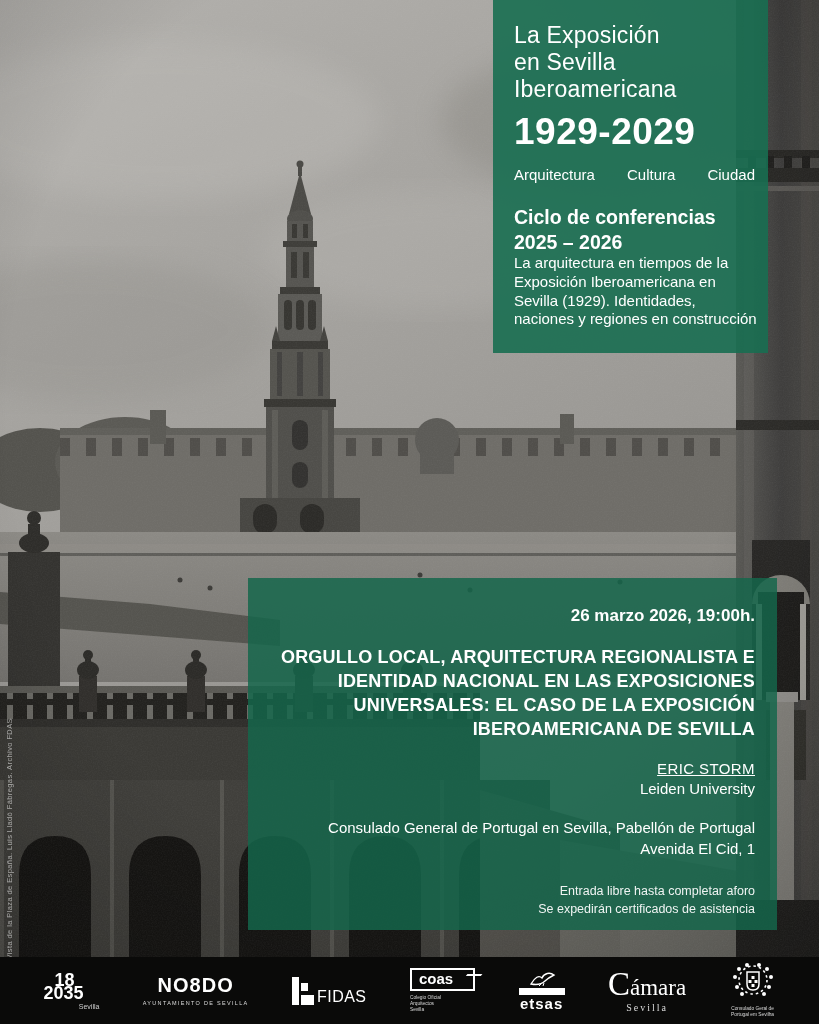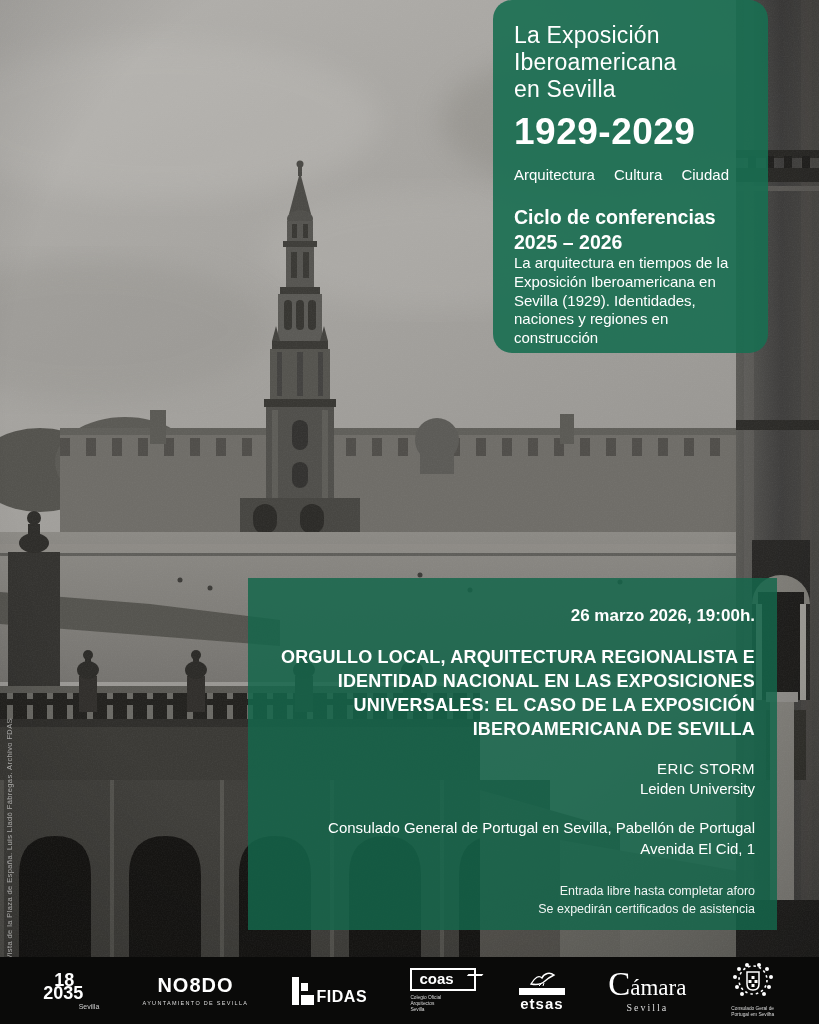--- a/index.html
+++ b/index.html
@@ -3,36 +3,36 @@
 <meta charset="utf-8">
 <style>
   html,body{margin:0;padding:0;background:#222;}
   .poster{position:relative;width:819px;height:1024px;overflow:hidden;
           font-family:"Liberation Sans",sans-serif;background:#9a9896;}
   .poster svg.photo{position:absolute;left:0;top:0;}
 
   
   .panel{position:absolute;color:#fff;box-sizing:border-box;}
   .top-box{left:493px;top:0;width:275px;height:353px;
-           background:rgba(24,110,81,0.90);padding:22px 33px 0 21px;border-radius:19px;}
+           background:rgba(24,110,81,0.90);padding:22px 7px 0 21px;}
   .mid-box{left:248px;top:578px;width:529px;height:352px;
            background:rgba(20,102,75,0.84);padding:28px 22px 0 14px;text-align:right;}
 
   .hdr-title{font-size:23px;line-height:1.18;font-weight:400;letter-spacing:.2px;}
   .hdr-years{font-size:37px;font-weight:700;letter-spacing:.5px;margin-top:8px;}
   .hdr-tags{display:flex;justify-content:space-between;margin-top:13px;
             font-size:15px;padding-right:6px;}
   .hdr-series{font-size:19.5px;font-weight:700;line-height:1.25;margin-top:22px;}
   .hdr-desc{font-size:15px;line-height:1.25;padding-right:2px;}
 
   .ev-date{font-size:17px;font-weight:700;}
   .ev-title{font-size:18px;font-weight:700;line-height:1.33;margin-top:20px;
             letter-spacing:.2px;}
   .ev-speaker{margin-top:17px;font-size:15px;line-height:1.35;}
-  .ev-speaker .name{letter-spacing:.4px;}
+  .ev-speaker .name{letter-spacing:.4px;text-decoration:underline;}
   .ev-venue{margin-top:19px;font-size:15px;line-height:1.35;}
   .ev-notes{margin-top:23px;font-size:12.5px;line-height:1.45;opacity:.93;}
 
   
   .credit{position:absolute;left:5px;top:718px;writing-mode:vertical-rl;
           transform:rotate(180deg);font-size:7.5px;letter-spacing:.4px;
           color:rgba(255,255,255,0.55);}
 
   
   .footer{position:absolute;left:0;top:957px;width:819px;height:67px;
@@ -42,21 +42,21 @@
 
   .logo-1929{align-items:flex-start;width:56px;}
   .logo-1929 .l1{font-size:18px;font-weight:700;margin-left:11px;}
   .logo-1929 .l2{font-size:18px;font-weight:700;margin-top:-5px;}
   .logo-1929 .sub{font-size:7px;color:#cfcfcf;align-self:flex-end;margin-top:1px;}
 
   .logo-nosdo .txt{font-size:20px;font-weight:700;letter-spacing:1px;}
   .logo-nosdo .sub{font-size:5.5px;letter-spacing:1.3px;margin-top:6px;color:#ddd;}
 
   .logo-fidas{flex-direction:row;align-items:flex-end;gap:3px;}
-  .logo-fidas .txt{font-size:16px;font-weight:700;letter-spacing:.5px;}
+  .logo-fidas .txt{font-size:16px;font-weight:400;letter-spacing:.5px;}
 
   .logo-coas{align-items:flex-start;}
   .coas-box{position:relative;border:2px solid #fff;padding:1px 20px 3px 7px;
             font-size:15px;font-weight:700;}
   .coas-box::after{content:"";position:absolute;right:-11px;top:-2px;width:15px;
             height:6px;border-bottom:2px solid #fff;transform:skewX(-38deg);}
   .logo-coas .sub{font-size:4.8px;line-height:1.3;margin-top:4px;color:#ddd;}
 
   .logo-etsas .bar{width:46px;height:7px;background:#fff;margin:2px 0 1px 0;}
   .logo-etsas .txt{font-size:15px;font-weight:700;letter-spacing:1px;}
@@ -243,22 +243,22 @@
       <rect x="736" y="900" width="83" height="57" fill="#232220"></rect>
     </g>
 
     <rect width="819" height="1024" fill="url(#vig)"></rect>
     <rect width="819" height="1024" filter="url(#grain)" opacity="0.13"></rect>
   </svg>
 
   <div class="panel top-box">
     <div class="hdr-title">
       <div>La Exposición</div>
+      <div>en Sevilla</div>
       <div>Iberoamericana</div>
-      <div>en Sevilla</div>
     </div>
     <div class="hdr-years">1929-2029</div>
     <div class="hdr-tags">
       <span>Arquitectura</span>
       <span>Cultura</span>
       <span>Ciudad</span>
     </div>
     <div class="hdr-series">
       <div>Ciclo de conferencias</div>
       <div>2025 – 2026</div>

